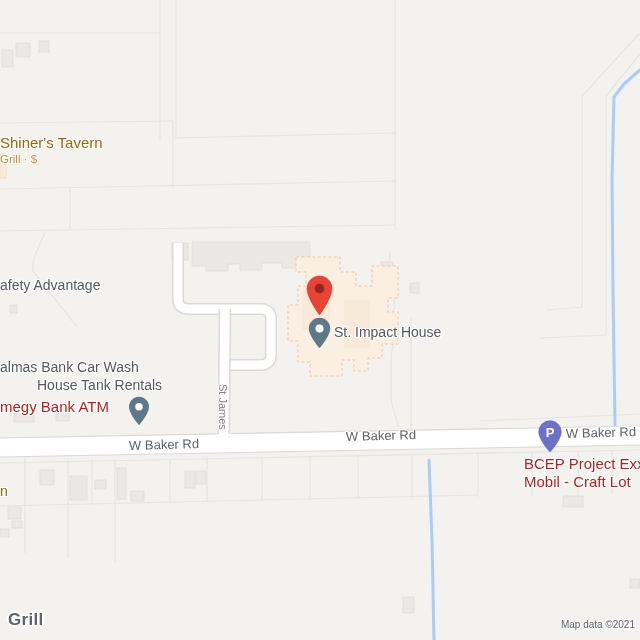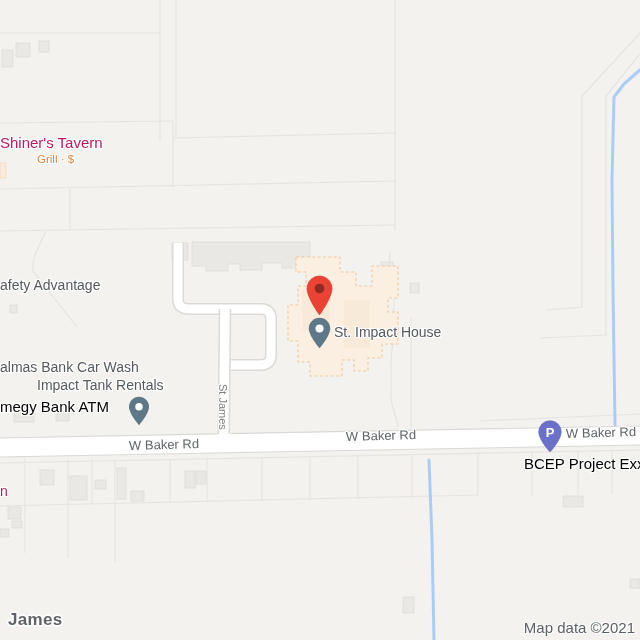--- a/index.html
+++ b/index.html
@@ -10,38 +10,38 @@
     -webkit-font-smoothing:antialiased;
   }
   #map-root svg.map-layer{position:absolute;left:0;top:0;}
   .lbl{
     position:absolute;white-space:nowrap;line-height:1.1;
     text-shadow:-1px -1px 0 #fff,1px -1px 0 #fff,-1px 1px 0 #fff,1px 1px 0 #fff,
                  0 -1px 0 #fff,0 1px 0 #fff,-1px 0 0 #fff,1px 0 0 #fff;
   }
   .poi{font-size:14px;color:#54585D;font-weight:500;}
   .poi-lg{font-size:15px;}
-  .orange{color:#be185d;}
-  .orange-sub{font-size:11.5px;color:#DC8435;font-weight:400;padding-left:37px;}
-  .purple{color:#000000;}
+  .orange{color:#a16207;}
+  .orange-sub{font-size:11.5px;color:#DC8435;font-weight:400;}
+  .purple{color:#b91c1c;}
   .road-label{font-size:13px;color:#5F6368;font-weight:400;}
   .street-vert{
     font-size:11px;color:#7E7E7E;font-weight:400;
     transform-origin:0 0;transform:rotate(90deg);
   }
   .pin{position:absolute;}
   .google-logo{
     position:absolute;left:8px;top:610px;
     font-size:17px;font-weight:700;letter-spacing:.3px;color:#5F6368;
     text-shadow:0 0 3px #fff,-1px -1px 0 #fff,1px -1px 0 #fff,-1px 1px 0 #fff,
                 1px 1px 0 #fff,0 2px 1px #fff,0 -2px 1px #fff,2px 0 1px #fff,-2px 0 1px #fff;
   }
   .attribution{
     position:absolute;right:5px;top:619px;
-    font-size:15px;color:#5A5F65;
+    font-size:10px;color:#5A5F65;
     text-shadow:0 0 2px #fff,1px 1px 0 #fff,-1px -1px 0 #fff;
   }
 </style>
 </head>
 <body>
 
 <div id="map-root">
 
   <svg class="map-layer" width="640" height="640" viewBox="0 0 640 640">
 
@@ -154,33 +154,34 @@
     <text x="12" y="16.6" text-anchor="middle" font-family="Liberation Sans, sans-serif" font-size="13" font-weight="bold" fill="#FFFFFF">P</text>
   </svg>
 
   <div class="lbl poi-lg orange" style="left:0;top:135px">Shiner's Tavern</div>
   <div class="lbl orange-sub" style="left:0;top:153px">Grill · $</div>
 
   <div class="lbl poi" style="left:0;top:278px">afety Advantage</div>
 
   <div class="lbl poi" style="left:0;top:360px">almas Bank Car Wash</div>
 
-  <div class="lbl poi" style="left:37px;top:378px">Impact Tank Rentals</div>
+  <div class="lbl poi" style="left:37px;top:378px">House Tank Rentals</div>
 
   <div class="lbl poi-lg purple" style="left:0;top:399px">megy Bank ATM</div>
 
   <div class="lbl poi" style="left:334px;top:325px">St. Impact House</div>
 
   <div class="lbl poi-lg purple" style="left:524px;top:456px">BCEP Project Exxo</div>
+  <div class="lbl poi-lg purple" style="left:524px;top:474px">Mobil - Craft Lot</div>
 
   <div class="lbl poi orange" style="left:0;top:484px">n</div>
 
   <div class="lbl street-vert" style="left:229px;top:384px">St James</div>
 
   <div class="lbl road-label" style="left:129px;top:438px;transform:rotate(-1.6deg)">W Baker Rd</div>
   <div class="lbl road-label" style="left:346px;top:429px;transform:rotate(-1.6deg)">W Baker Rd</div>
   <div class="lbl road-label" style="left:566px;top:426px;transform:rotate(-1.6deg)">W Baker Rd</div>
 
-  <div class="google-logo">James</div>
+  <div class="google-logo">Grill</div>
 
   <div class="attribution">Map data ©2021</div>
 
 </div>
 
 </body></html>

